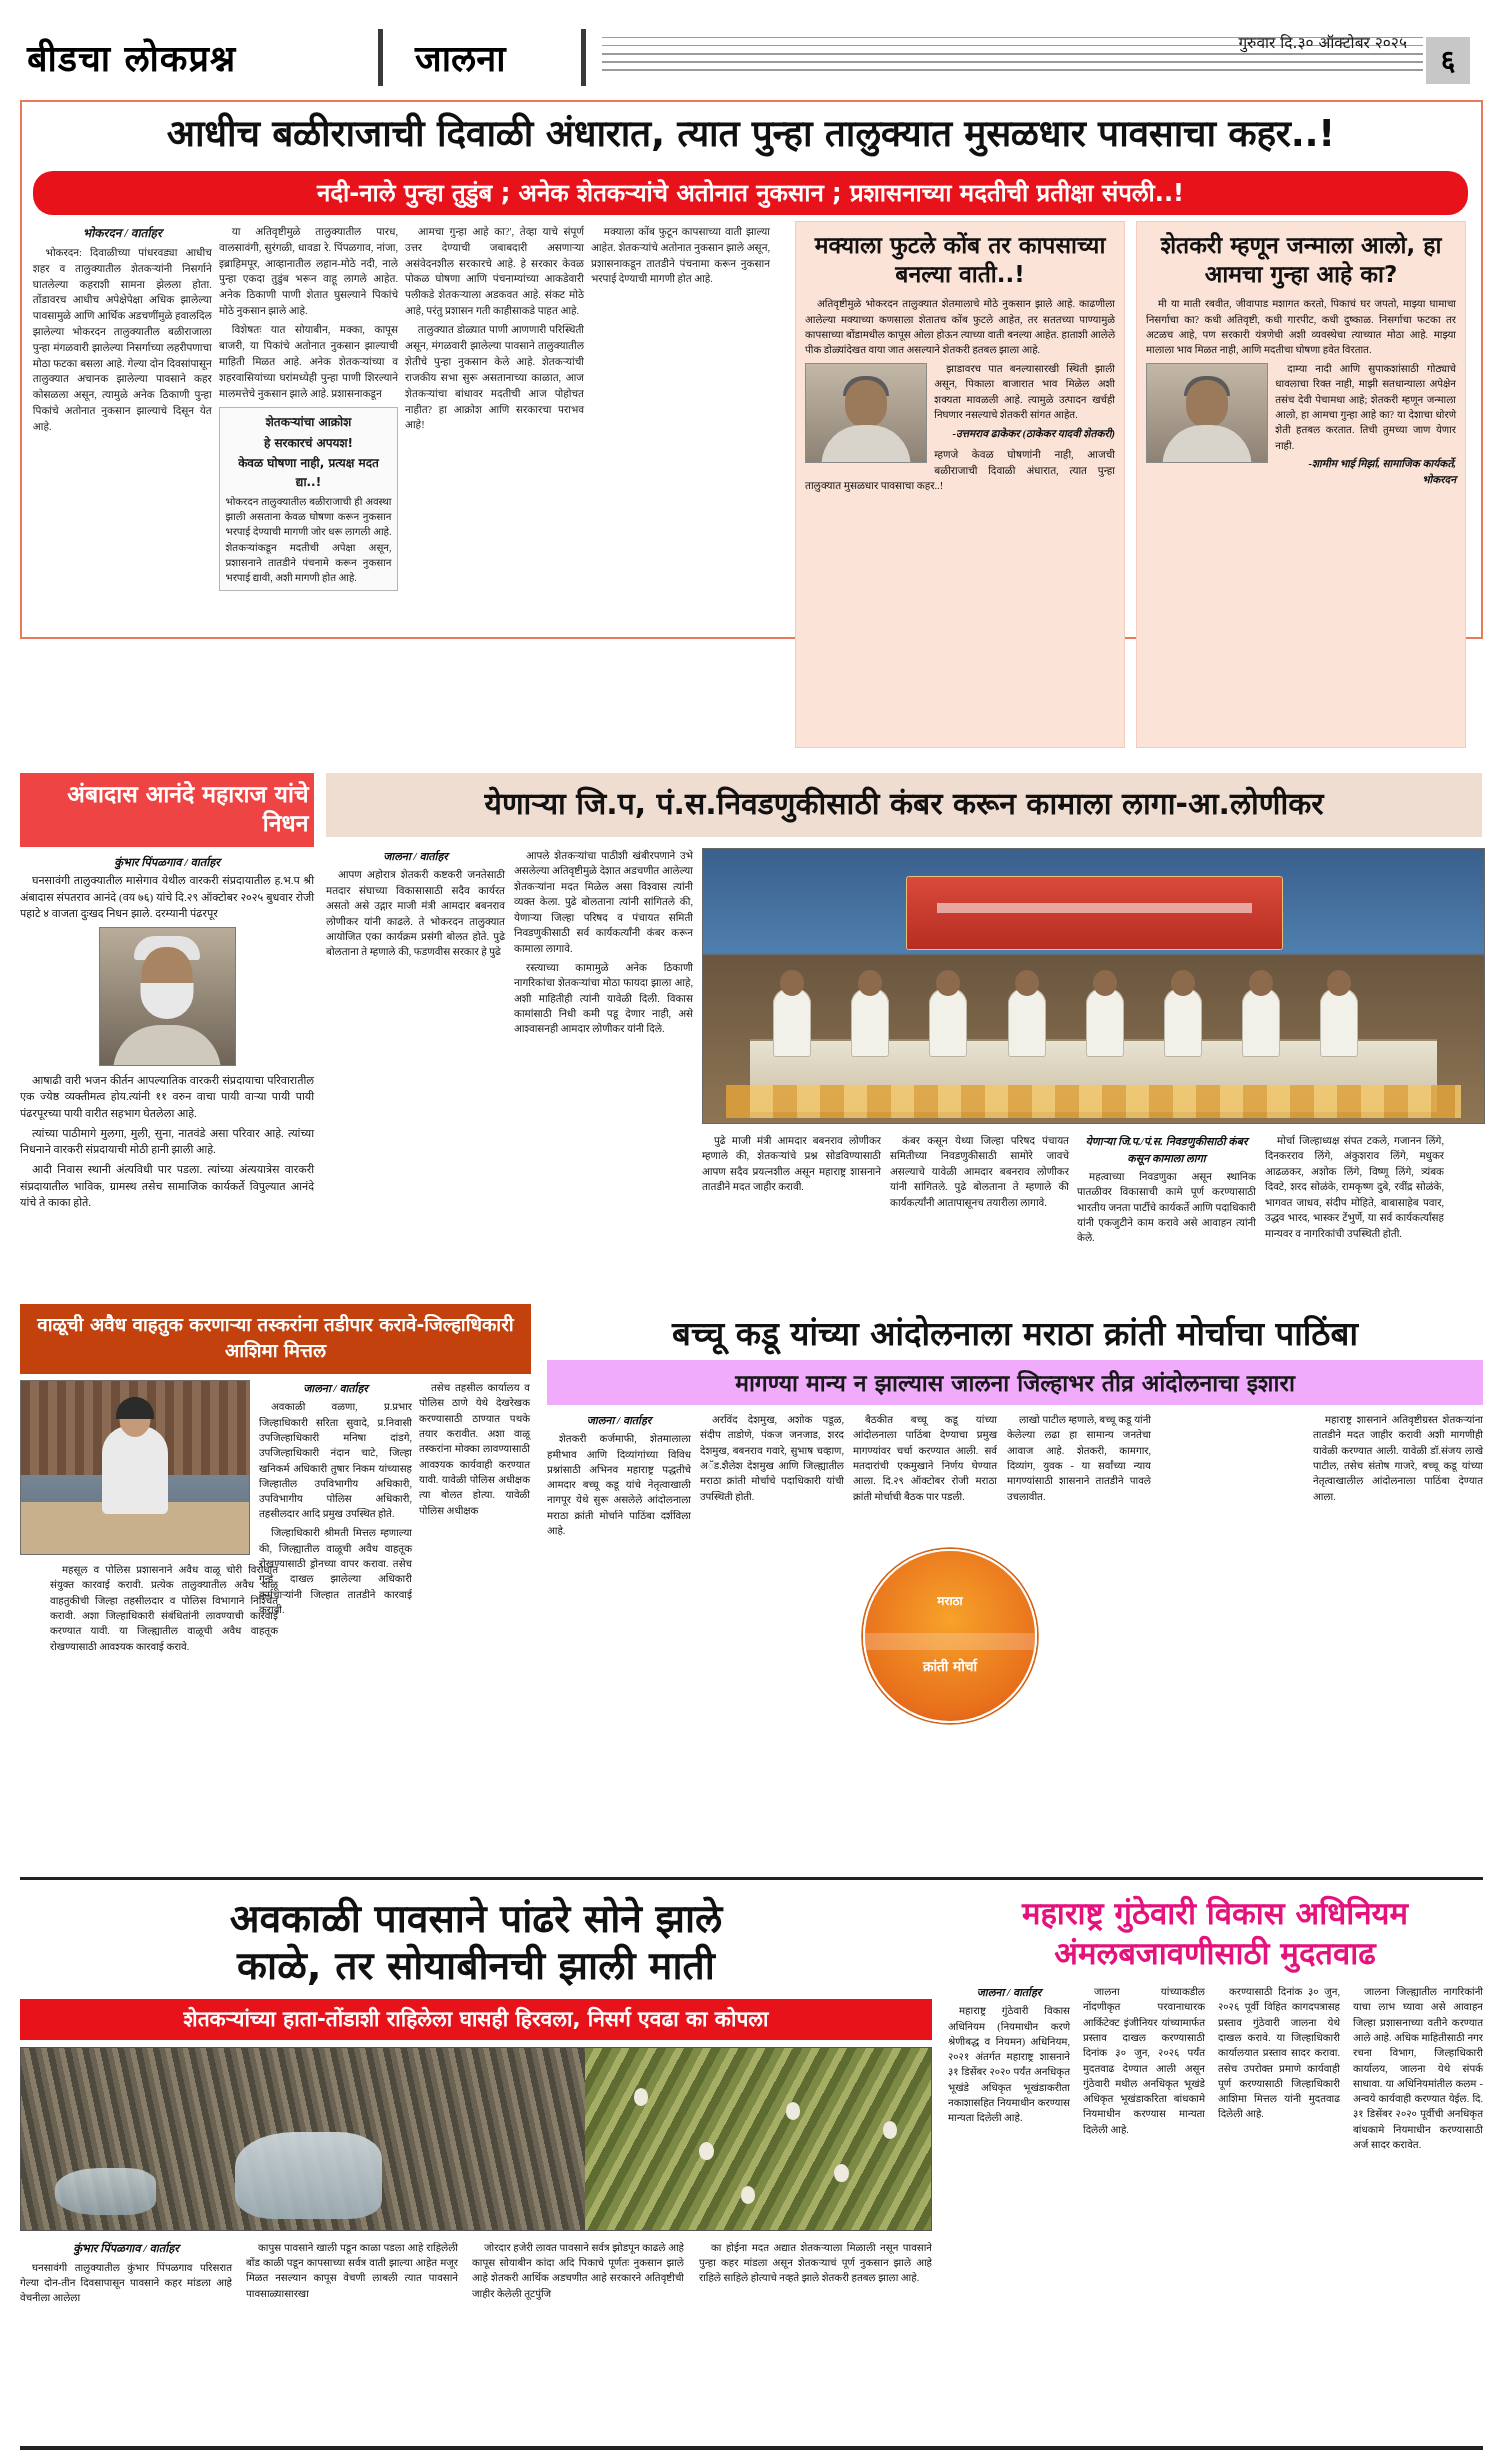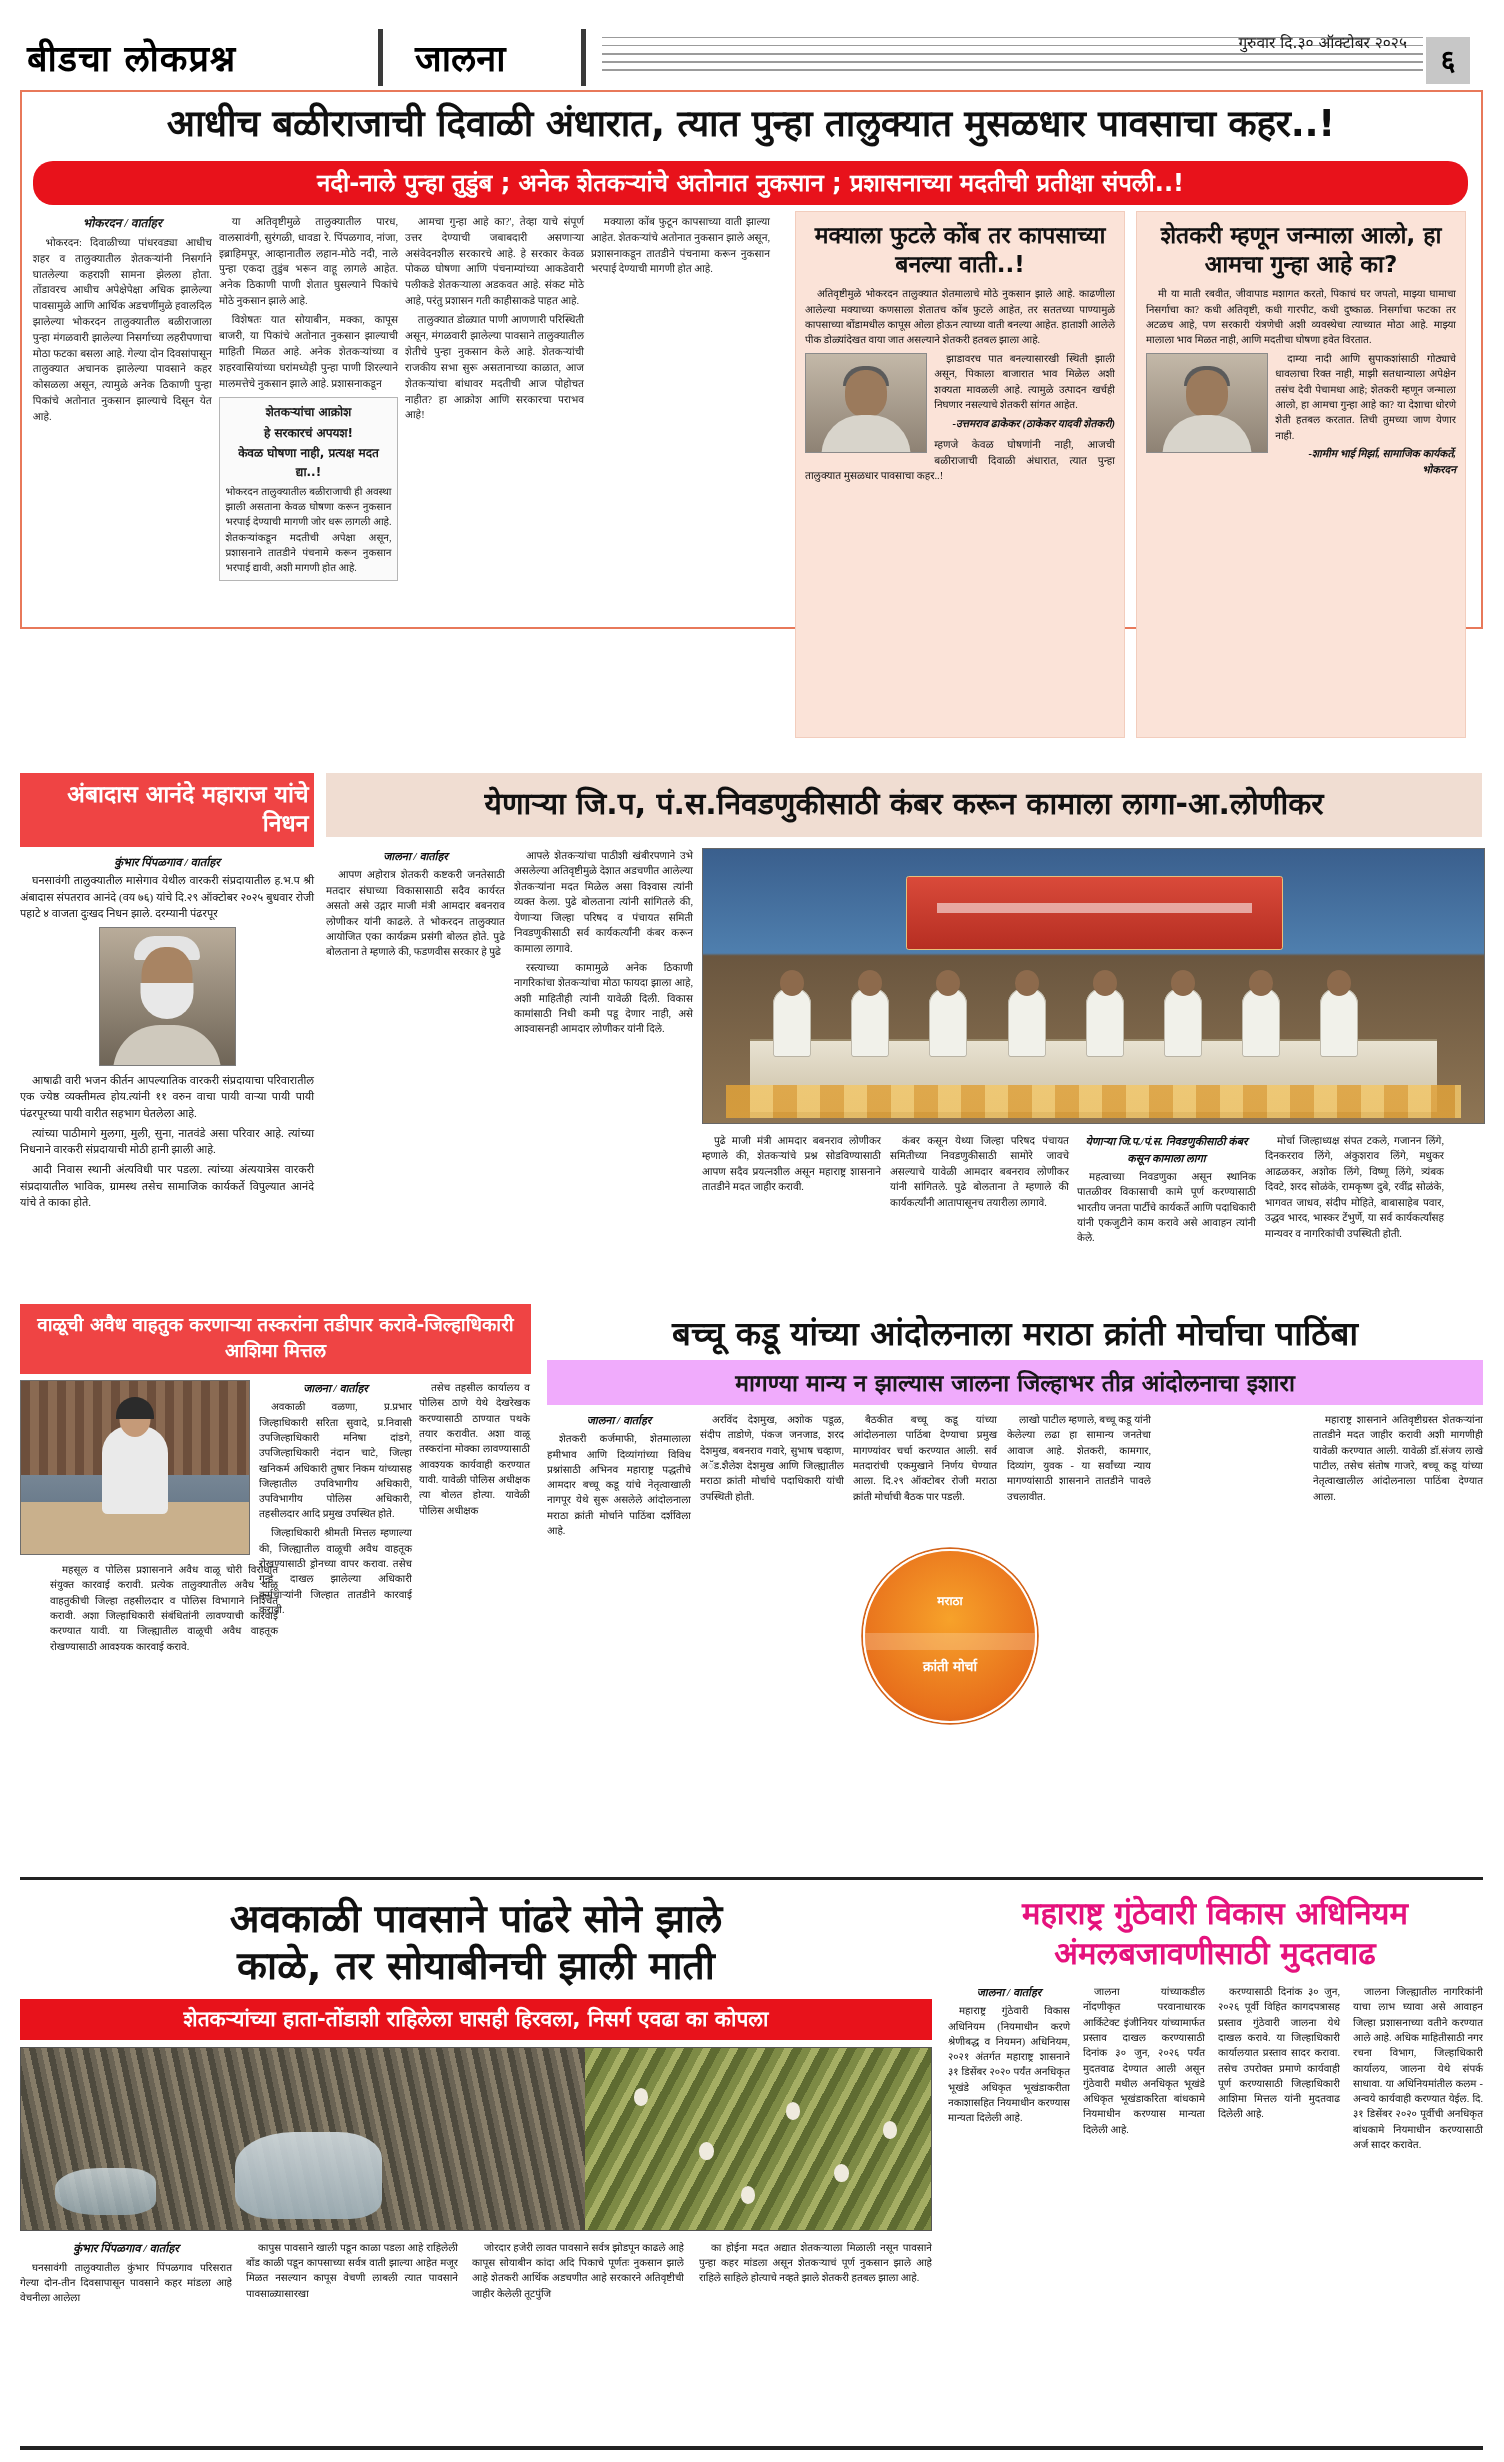--- a/index.html
+++ b/index.html
@@ -35,21 +35,21 @@
     font-size:15.5px;color:#1a1a1a;white-space:nowrap;
   }
   .mast-page{
     position:absolute;right:35px;top:11px;width:44px;height:47px;
     background:#c7c7c7;color:#000;
     font-family:"DejaVu Sans","Liberation Sans",sans-serif;
     font-weight:bold;font-size:28px;text-align:center;line-height:47px;
   }
 
   
-  .lead{position:absolute;left:20px;top:90px;width:1463px;height:539px;
+  .lead{position:absolute;left:20px;top:100px;width:1463px;height:539px;
         border:2.7px solid #e8795a;background:#fff;box-sizing:border-box;}
   .lead-hl{
     position:absolute;left:12.8px;top:9px;width:1432px;
     font-family:"DejaVu Sans","Liberation Sans",sans-serif;
     font-weight:bold;font-size:37px;line-height:1.25;color:#101010;
     text-align:center;letter-spacing:-0.3px;
   }
   .lead-sub{
     position:absolute;left:11px;top:69px;width:1435px;height:44px;
     background:#e8121b;color:#fff;
@@ -153,21 +153,21 @@
   .zcol.z3{left:376px;top:285px;}
   .zcol.z4{left:564px;top:285px;}
   .zcol.z5{left:751px;top:285px;}
   .zcol.z6{left:939px;top:285px;}
   .zcol.z3,.zcol.z4,.zcol.z5,.zcol.z6{height:151px;position:absolute;}
   .zcredit{font-weight:bold;font-style:italic;text-align:center;display:block;margin-bottom:2.7px;font-size:11px;}
 
   
   .r3{position:absolute;left:20px;top:1304px;width:1463px;height:556px;}
   .sand{position:absolute;left:0;top:0;width:511px;height:553px;}
-  .sand-hd{background:#ef4444;color:#fff;text-align:center;padding:8.2px 9px 10px;
+  .sand-hd{background:#c2410c;color:#fff;text-align:center;padding:8.2px 9px 10px;
     font-family:"DejaVu Sans","Liberation Sans",sans-serif;font-weight:bold;font-size:18.7px;line-height:1.38;}
   .sand-inner{position:relative;margin-top:6.4px;height:474px;}
   .sand-photo{position:absolute;left:0;top:0;width:228px;height:173px;border:0.9px solid #6d6d6d;
       background:linear-gradient(#9aa7b2,#586a7c);overflow:hidden;}
   .sand-photo .wall{position:absolute;left:0;top:0;width:100%;height:54%;
       background:repeating-linear-gradient(90deg,#6d4f3c 0 9px,#8a6a52 9px 18px);}
   .sand-photo .desk{position:absolute;left:0;bottom:0;width:100%;height:30%;background:#c9b08c;}
   .sand-photo .person{position:absolute;left:50%;top:26%;transform:translateX(-50%);
       width:66px;height:88px;border-radius:27px 27px 5.5px 5.5px;background:#eaeaea;}
   .sand-photo .person:before{content:"";position:absolute;left:50%;top:-24px;transform:translateX(-50%);

